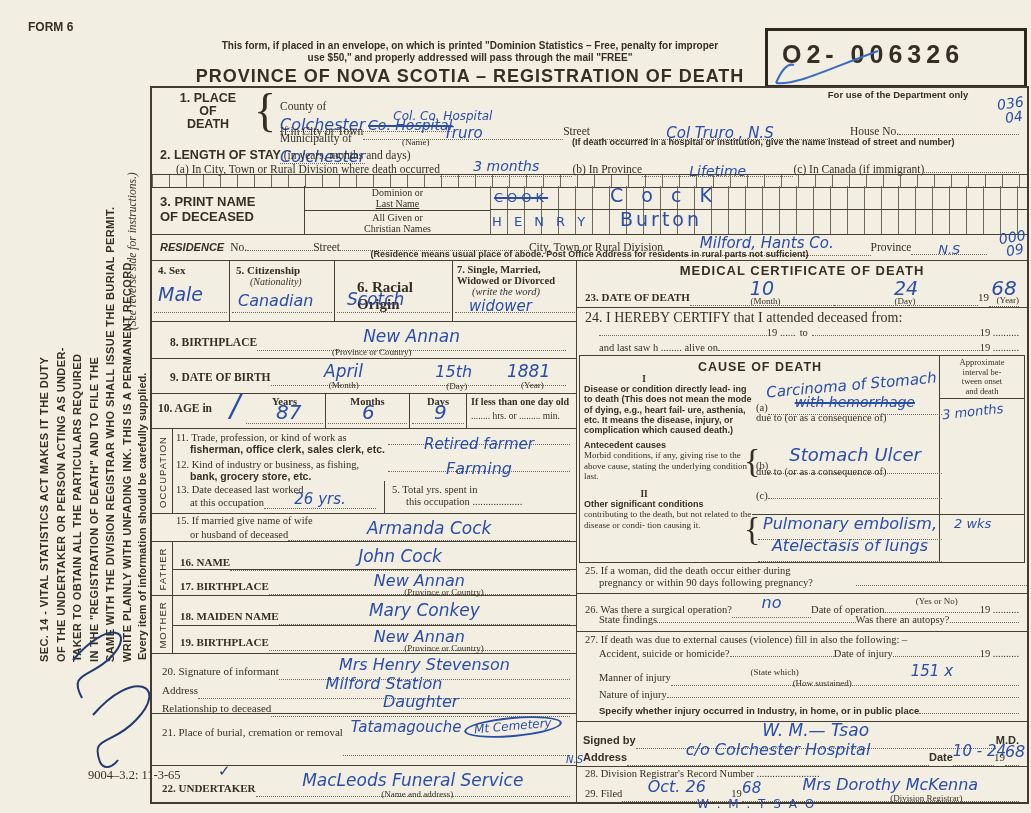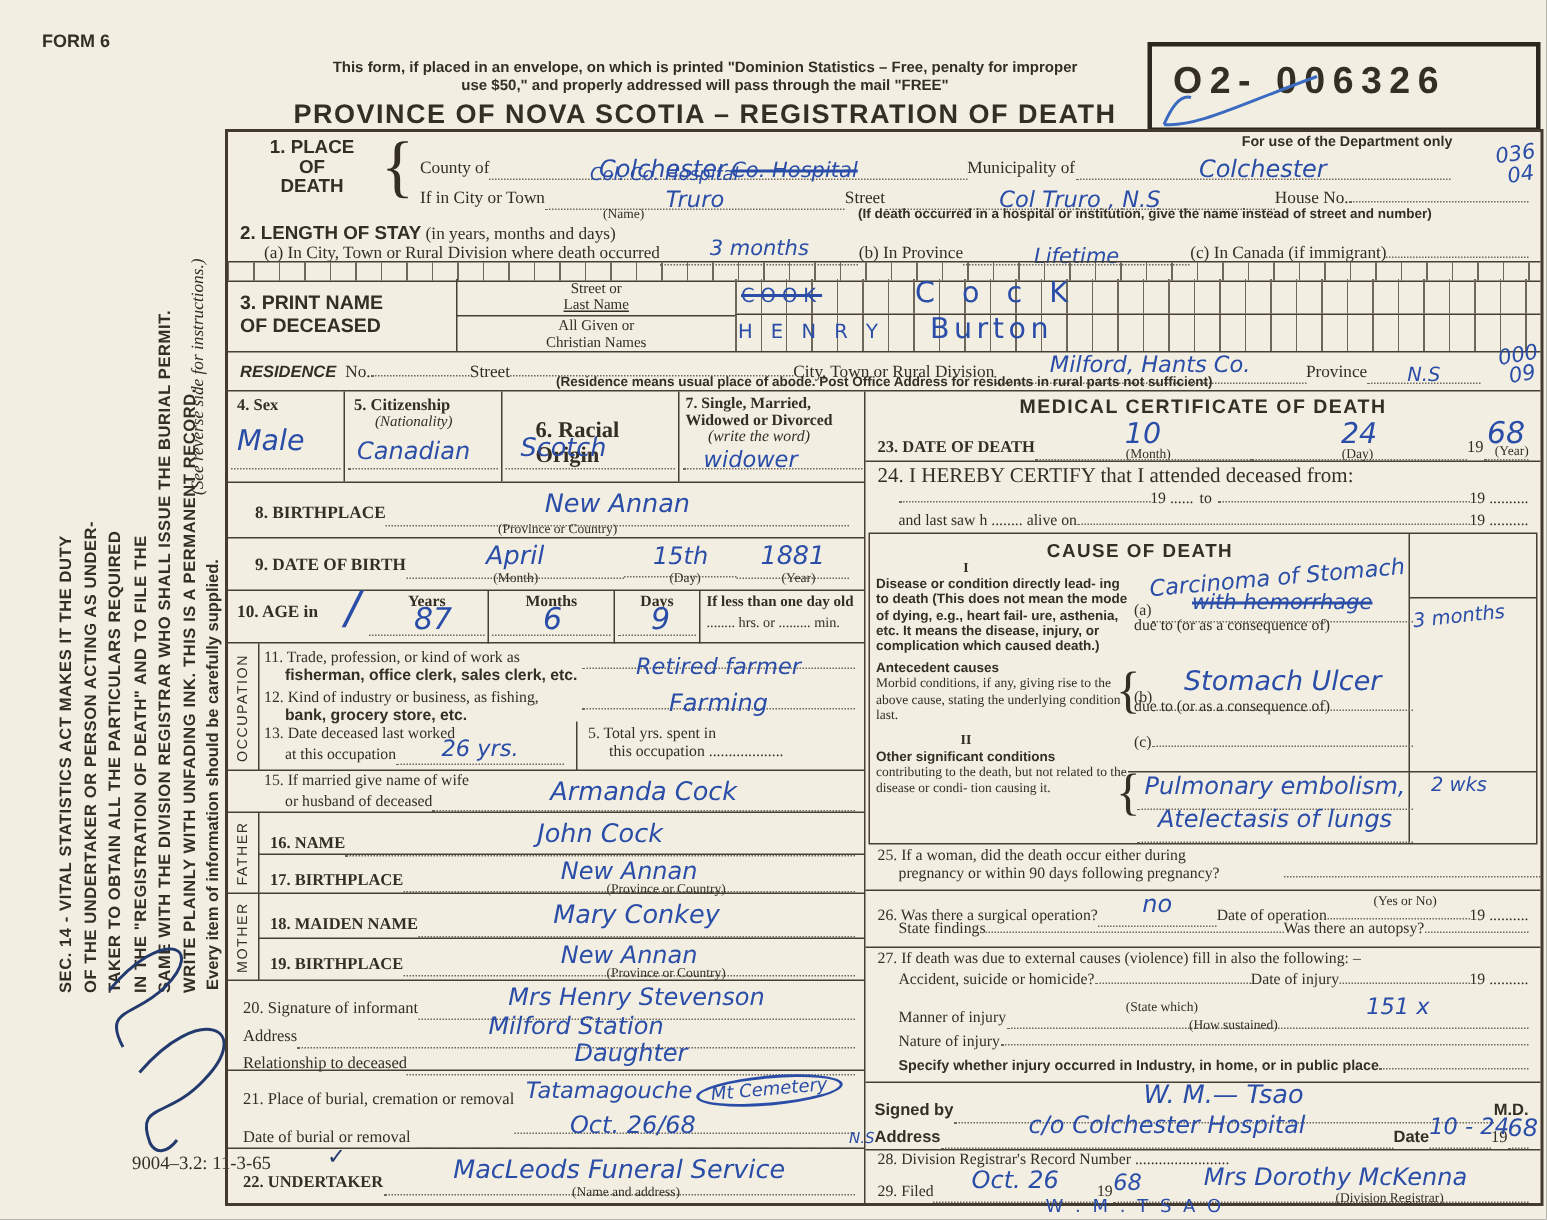--- a/index.html
+++ b/index.html
@@ -76,21 +76,21 @@
         <div>1. PLACE</div>
         <div>OF</div>
         <div>DEATH</div>
       </div>
       <div class="abs" style="left:102px;top:-4px;font-size:46px;font-weight:100;">{</div>
       <div class="abs ctr sans b" style="right:14px;top:1px;width:230px;font-size:9.5px;">For use of the Department only</div>
       <div class="abs hw" style="right:2px;top:8px;font-size:14px;transform:rotate(-8deg);line-height:14px;">
         <div>036</div>
         <div style="padding-left:6px;">04</div>
       </div>
-      <div class="line" style="position:absolute;left:128px;top:12px;right:60px;font-size:11.5px;">
+      <div class="line" style="position:absolute;left:128px;top:12px;right:60px;font-size:11.5px;flex-direction:column;">
         <span class="lbl">County of</span>
         <span class="fill" style="flex:1.4;"><span class="hw" style="font-size:16px;">Colchester</span>
           <span class="hw strike" style="font-size:14px;">Co. Hospital</span></span>
         <span class="lbl">Municipality of</span>
         <span class="fill" style="flex:1.1;"><span class="hw" style="font-size:16px;">Colchester</span></span>
       </div>
       <div class="line" style="position:absolute;left:128px;top:33px;right:8px;font-size:11.5px;">
         <span class="lbl">If in City or Town</span>
         <span class="fill" style="flex:1;">
           <span class="hw" style="position:absolute;left:30px;top:-12px;font-size:12px;">Col. Co. Hospital</span>
@@ -120,21 +120,21 @@
     </div>
 
     <div class="row bt bb comb" style="top:86px;height:12px;"></div>
 
     <div class="row" style="top:98px;height:48px;">
       <div class="abs sans b" style="left:8px;top:8px;font-size:13px;line-height:15px;">
         <div>3. PRINT NAME</div>
         <div>OF DECEASED</div>
       </div>
       <div class="abs ctr" style="left:152px;top:0;width:186px;height:24px;border-left:1.6px solid #473f33;font-size:10px;line-height:11px;padding-top:1px;box-sizing:border-box;">
-        <div>Street or</div>
+        <div>Dominion or</div>
         <div style="text-decoration:underline;">Last Name</div>
       </div>
       <div class="abs ctr bt" style="left:152px;top:24px;width:186px;height:24px;border-left:1.6px solid #473f33;font-size:10px;line-height:11px;padding-top:1px;box-sizing:border-box;">
         <div>All Given or</div>
         <div>Christian Names</div>
       </div>
       <div class="abs comb" style="left:338px;top:24px;right:0;height:24px;">
         <span class="hwp abs" style="left:2px;top:4px;font-size:13px;letter-spacing:4px;">H E N R Y</span>
         <span class="hwp abs" style="left:130px;top:-2px;font-size:19px;letter-spacing:3px;">Burton</span>
       </div>
@@ -334,24 +334,20 @@
 
         <div class="row bt" style="top:452px;height:52px;">
           <div class="line" style="position:absolute;left:10px;top:8px;right:6px;font-size:11px;">
             <span class="lbl">21. Place of burial, cremation or removal</span>
             <span class="fill">
               <span class="hw" style="font-size:15px;top:-4px;">Tatamagouche</span>
               <span class="hw ellipse" style="font-size:12px;position:relative;top:-6px;z-index:3;">Mt Cemetery</span>
               <span class="hw abs" style="left:52%;top:10px;font-size:10px;">N.S</span>
             </span>
           </div>
-          <div class="line" style="position:absolute;left:10px;top:32px;right:6px;font-size:11px;">
-            <span class="lbl">Date of burial or removal</span>
-            <span class="fill"><span class="hw" style="font-size:16px;top:-6px;">Oct. 26/68</span></span>
-          </div>
         </div>
 
         <div class="row bt" style="top:504px;height:38px;">
           <div class="line" style="position:absolute;left:10px;top:10px;right:6px;font-size:11px;">
             <span class="lbl b">22. UNDERTAKER</span>
             <span class="fill"><span class="hw" style="font-size:17px;top:-6px;">MacLeods Funeral Service</span>
               <span class="abs sub" style="left:40%;top:13px;">(Name and address)</span></span>
           </div>
         </div>
       </div>
@@ -386,20 +382,26 @@
             <span class="lbl">and last saw h ........  alive on</span>
             <span class="fill"></span>
             <span class="lbl">19 ..........</span>
           </div>
         </div>
 
         <div class="abs" style="left:2px;top:94px;right:2px;height:208px;border:1.6px solid #473f33;box-sizing:border-box;">
           <div class="abs ctr sans b" style="left:0;top:4px;width:360px;font-size:12.5px;letter-spacing:1px;">CAUSE OF DEATH</div>
 
           <div class="abs" style="right:0;top:0;width:84px;bottom:0;border-left:1.2px solid #473f33;">
+            <div class="ctr" style="font-size:8.5px;line-height:9.5px;padding-top:2px;">
+              <div>Approximate</div>
+              <div>interval be-</div>
+              <div>tween onset</div>
+              <div>and death</div>
+            </div>
             <div class="abs bt" style="left:0;right:0;top:42px;"></div>
             <span class="hw abs" style="left:2px;top:48px;font-size:13px;transform:rotate(-6deg);">3 months</span>
             <span class="hw abs" style="left:14px;top:160px;font-size:13px;">2 wks</span>
           </div>
 
           <div class="abs" style="left:4px;top:18px;width:168px;font-size:9.3px;line-height:10.2px;">
             <div class="ctr b" style="width:120px;">I</div>
             <div class="sans b" style="font-size:9px;">Disease or condition directly lead- ing to death (This does not mean the mode of dying, e.g., heart fail- ure, asthenia, etc. It means the disease, injury, or complication which caused death.)</div>
             <div class="sans b" style="font-size:9px;padding-top:5px;">Antecedent causes</div>
             <div style="font-size:9px;">Morbid conditions, if any, giving rise to the above cause, stating the underlying condition last.</div>

